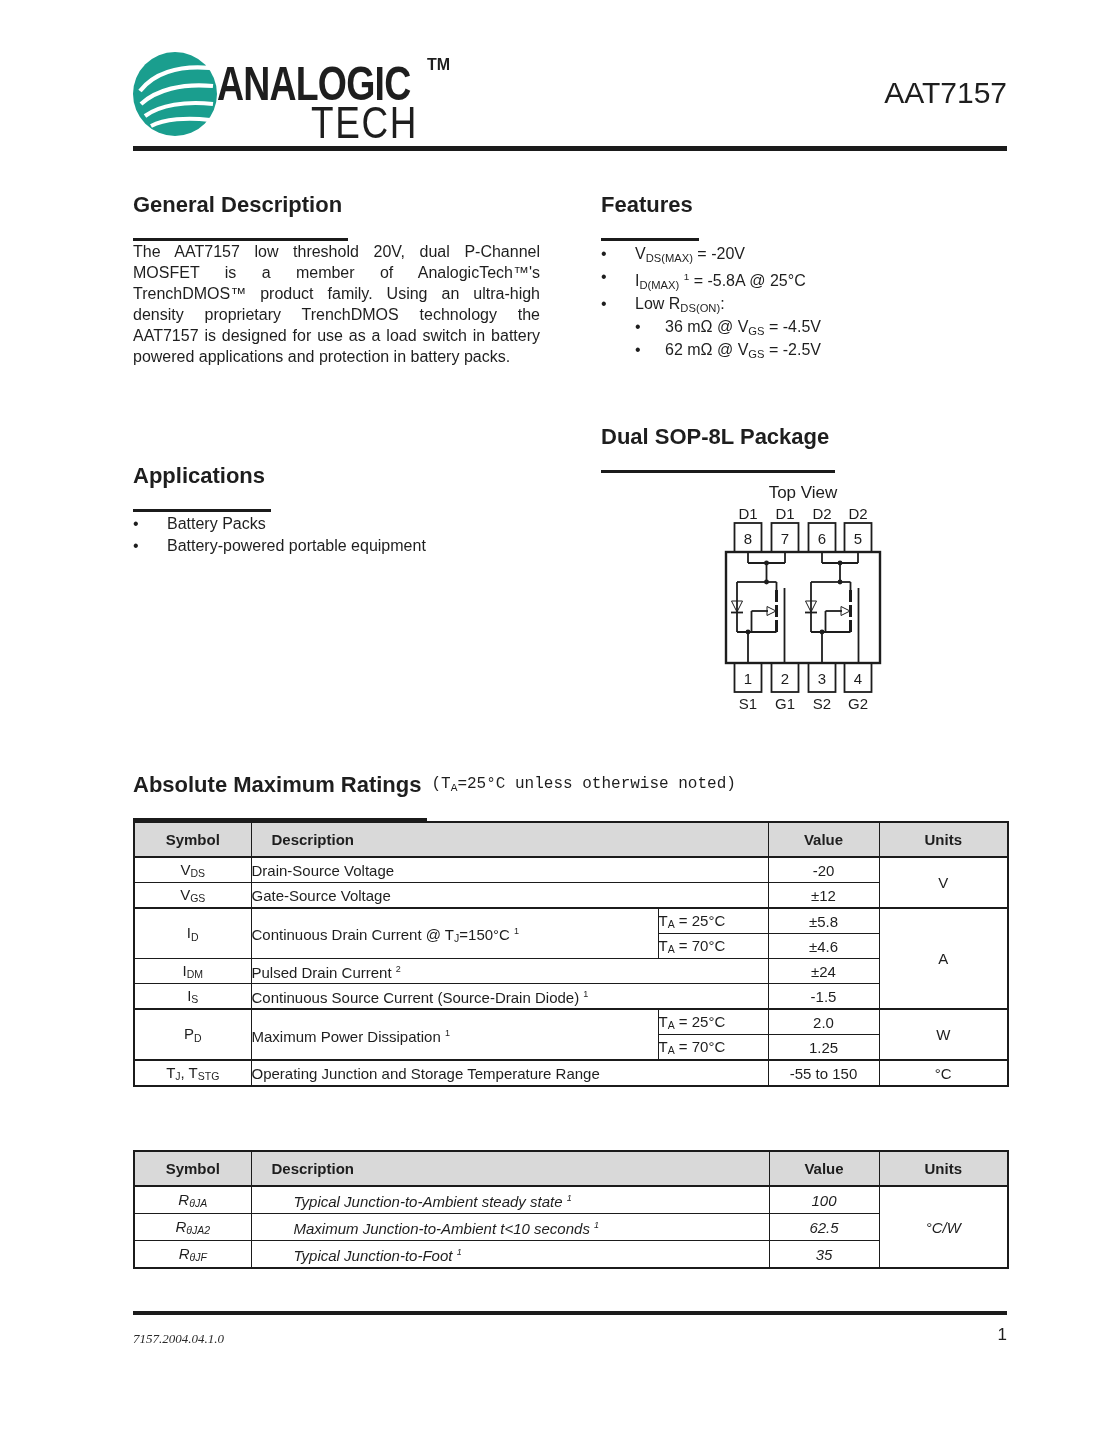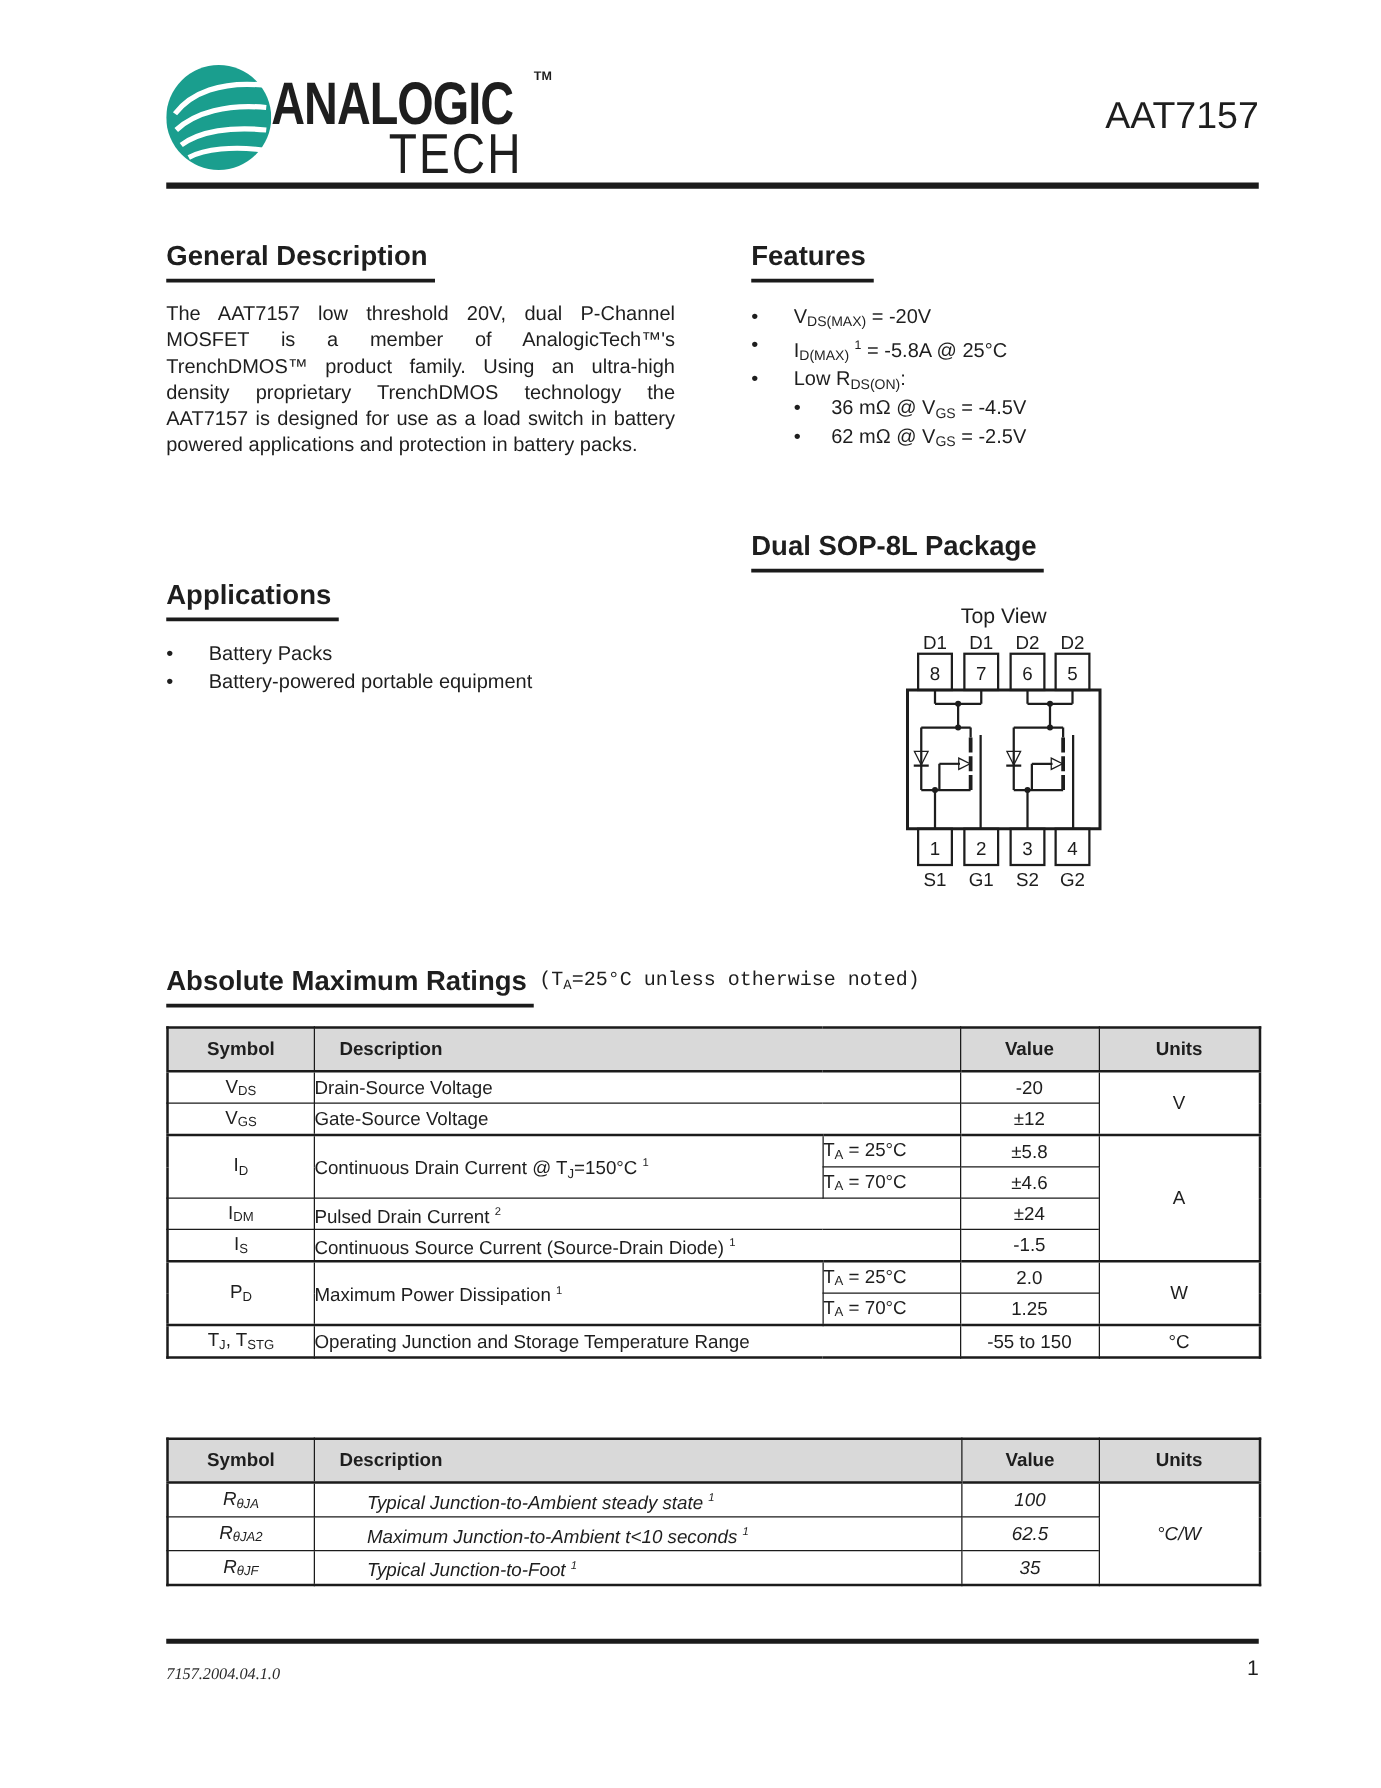--- a/index.html
+++ b/index.html
@@ -6,31 +6,31 @@
   .page{
     position:relative;width:1105px;height:1410px;background:#fff;
     font-family:"Liberation Sans", sans-serif;color:#1e1e1e;overflow:hidden;
   }
   .abs{position:absolute;}
 
   
   .logo-circle{left:133px;top:52px;width:84px;height:84px;}
   .brand-top{left:217px;top:56px;font-size:48px;font-weight:bold;letter-spacing:-1px;
     transform:scaleX(0.78);transform-origin:left top;white-space:nowrap;}
-  .brand-tm{left:427px;top:56px;font-size:10px;font-weight:bold;}
+  .brand-tm{left:427px;top:56px;font-size:16px;font-weight:bold;}
   .brand-bottom{left:311px;top:97px;font-size:45px;font-weight:400;letter-spacing:2px;
     transform:scaleX(0.82);transform-origin:left top;white-space:nowrap;}
   .part-number{right:98px;top:76px;font-size:30px;font-weight:normal;}
   .doc-subtitle{right:98px;top:112px;font-size:24px;font-weight:bold;}
   .rule{background:#1b1b1b;}
   .header-rule{left:133px;top:146px;width:874px;height:5px;}
 
   
   .h1{font-size:22px;font-weight:bold;border-bottom:3px solid #1b1b1b;
-      padding:0 6px 5px 0;display:inline-block;white-space:nowrap;}
+      padding:0 6px 20px 0;display:inline-block;white-space:nowrap;}
   .h1-note{font-size:16px;font-weight:normal;margin-left:4px;position:relative;top:-4px;font-family:Liberation Mono, monospace;}
 
   
   .para{font-size:16px;line-height:21px;text-align:justify;}
   .bullet-item{display:flex;font-size:16px;line-height:22px;}
   .bullet{width:34px;flex:0 0 34px;}
   .indent{margin-left:34px;}
   .indent .bullet{flex:0 0 30px;width:30px;}
   sub{font-size:70%;vertical-align:baseline;position:relative;top:0.25em;}
   sup{font-size:62%;vertical-align:super;}

